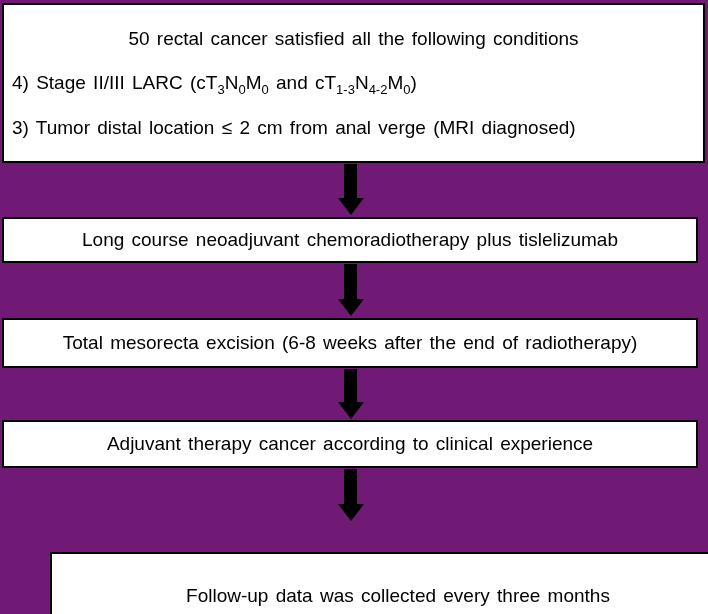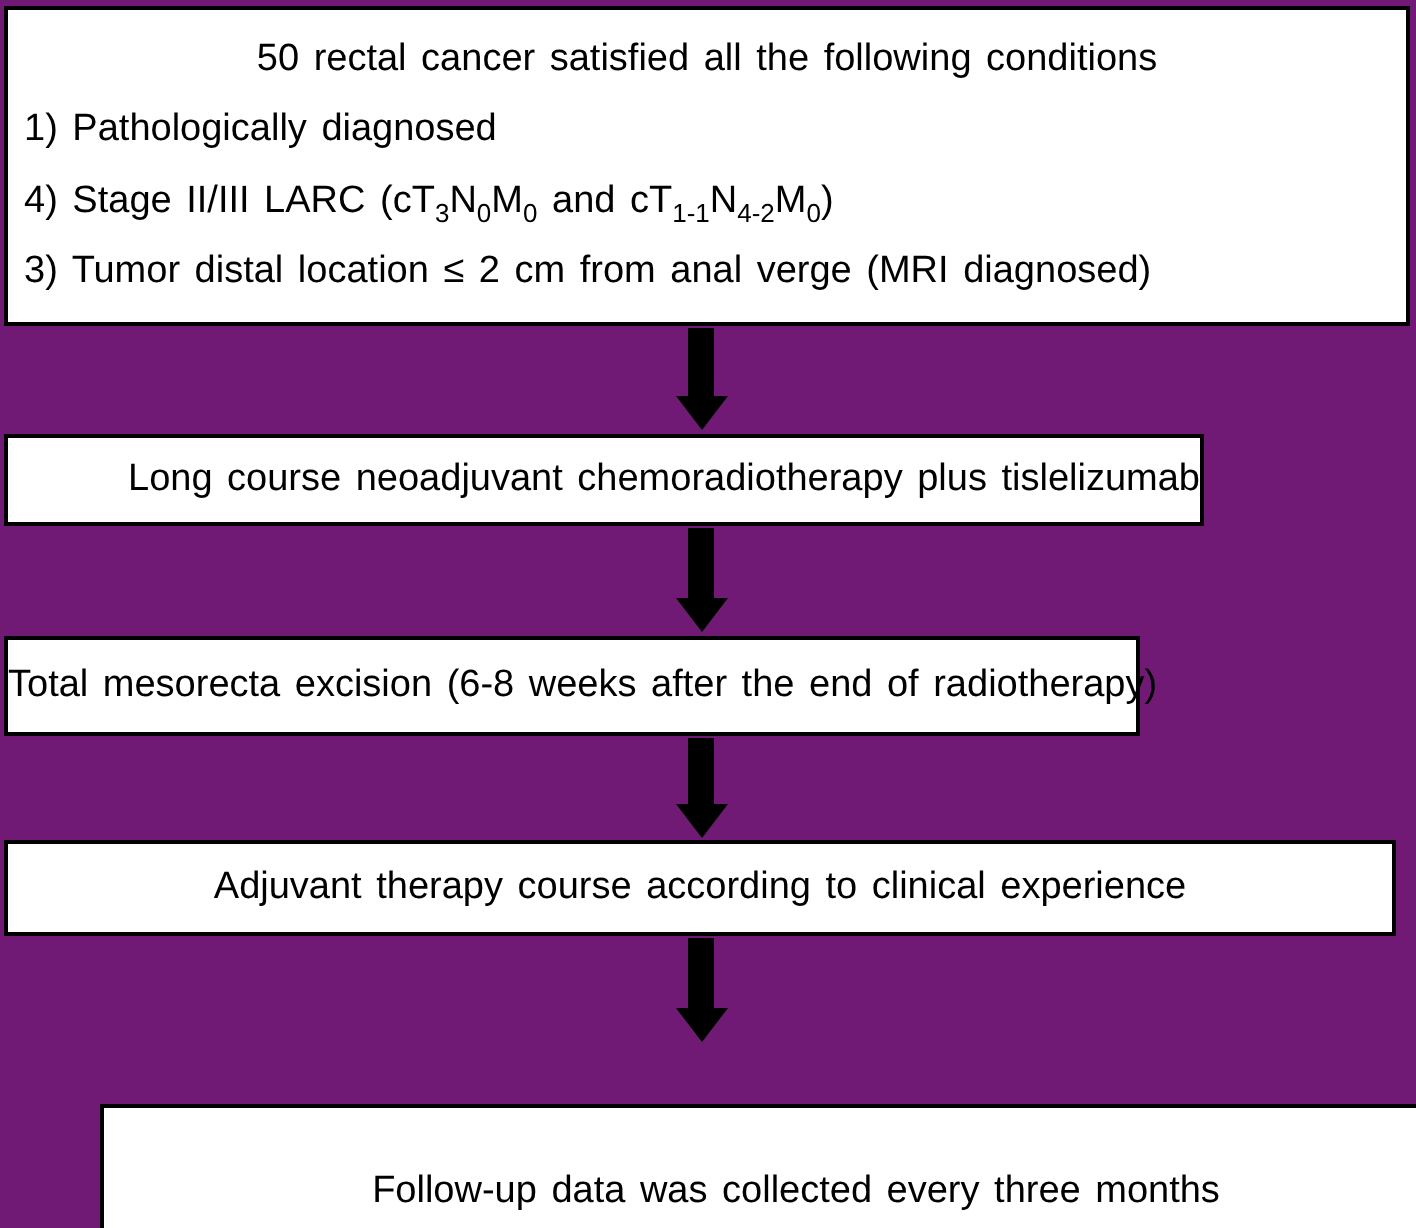--- a/index.html
+++ b/index.html
@@ -17,22 +17,22 @@
     border: 2.5px solid #000000;
     background: #ffffff;
     box-sizing: border-box;
     font-size: 19px;
     word-spacing: 2px;
     display: flex;
     flex-direction: column;
     justify-content: space-evenly;
   }
   .box1 { top: 3px;   width: 703px; height: 160px; }
-  .box2 { top: 217px; width: 600px; height: 46px; align-items: flex-end; }
-  .box3 { top: 318px; width: 568px; height: 50px; }
+  .box2 { top: 217px; width: 696px; height: 46px; }
+  .box3 { top: 318px; width: 696px; height: 50px; }
   .box4 { top: 420px; width: 696px; height: 48px; }
   .box5 { top: 552px; width: 696px; height: 88px; margin-left: 48px; }
   .line-center { text-align: center; white-space: nowrap; }
   .line-left   { text-align: left; padding-left: 8px; white-space: nowrap; }
   sub { font-size: 13px; line-height: 0; }
   .arrow {
     position: absolute;
     left: 337px;
     width: 27px;
     display: flex;
@@ -51,22 +51,21 @@
     border-top: 17px solid #000000;
   }
 </style>
 </head>
 <body>
 
 <div class="canvas">
 
   <div class="flow-box box1">
     <div class="line-center">50 rectal cancer satisfied all the following conditions</div>
-    <div class="line-left">1) Pathologically diagnosed</div>
-    <div class="line-left"><span>4) Stage II/III LARC (cT</span><sub>3</sub><span>N</span><sub>0</sub><span>M</span><sub>0</sub><span> and cT</span><sub>1-1</sub><span>N</span><sub>4-2</sub><span>M</span><sub>0</sub><span>)</span></div>
+    <div class="line-left"><span>4) Stage II/III LARC (cT</span><sub>3</sub><span>N</span><sub>0</sub><span>M</span><sub>0</sub><span> and cT</span><sub>1-3</sub><span>N</span><sub>4-2</sub><span>M</span><sub>0</sub><span>)</span></div>
     <div class="line-left">3) Tumor distal location ≤ 2 cm from anal verge (MRI diagnosed)</div>
   </div>
 
   <div class="arrow a1">
     <div class="arrow-bar"></div>
     <div class="arrow-head"></div>
   </div>
 
   <div class="flow-box box2">
     <div class="line-center">Long course neoadjuvant chemoradiotherapy plus tislelizumab</div>
@@ -80,21 +79,21 @@
   <div class="flow-box box3">
     <div class="line-center">Total mesorecta excision (6-8 weeks after the end of radiotherapy)</div>
   </div>
 
   <div class="arrow a3">
     <div class="arrow-bar"></div>
     <div class="arrow-head"></div>
   </div>
 
   <div class="flow-box box4">
-    <div class="line-center">Adjuvant therapy course according to clinical experience</div>
+    <div class="line-center">Adjuvant therapy cancer according to clinical experience</div>
   </div>
 
   <div class="arrow a4">
     <div class="arrow-bar"></div>
     <div class="arrow-head"></div>
   </div>
 
   <div class="flow-box box5">
     <div class="line-center">Follow-up data was collected every three months</div>
   </div>

